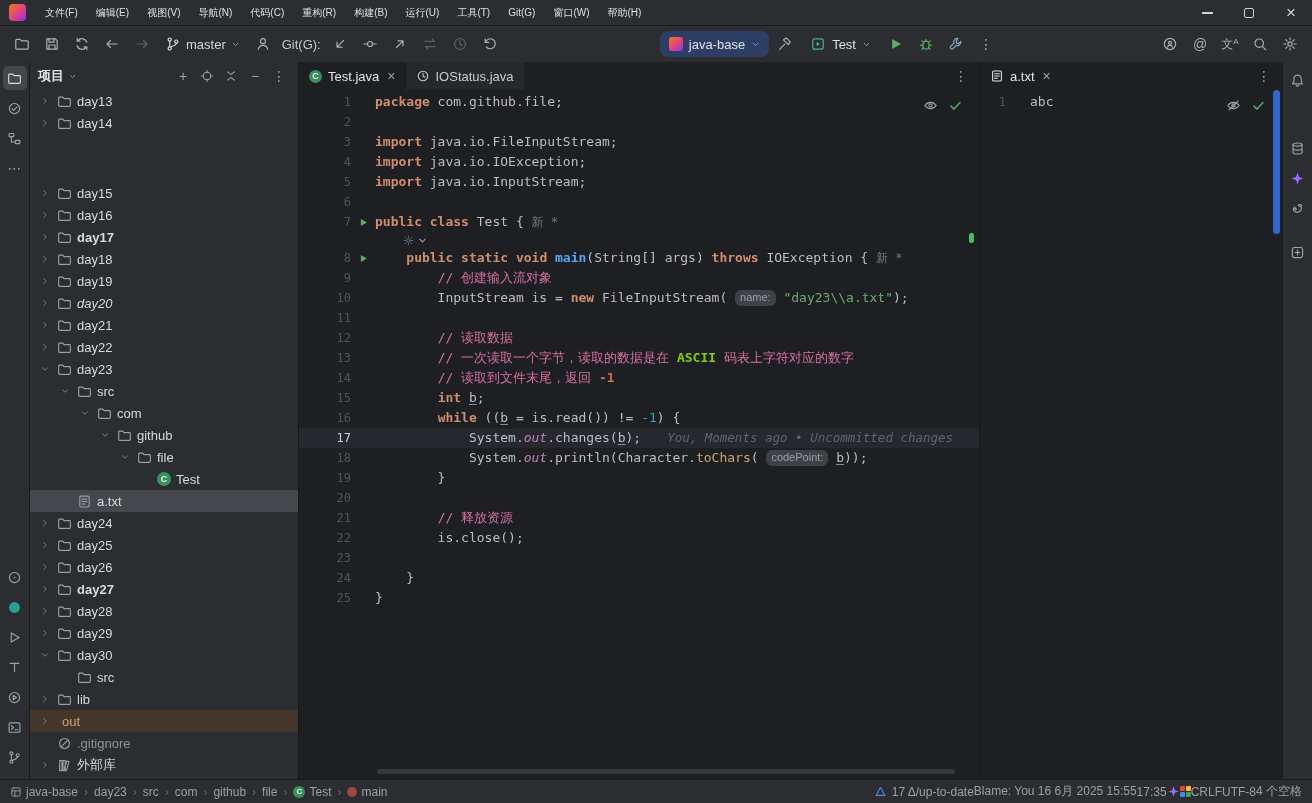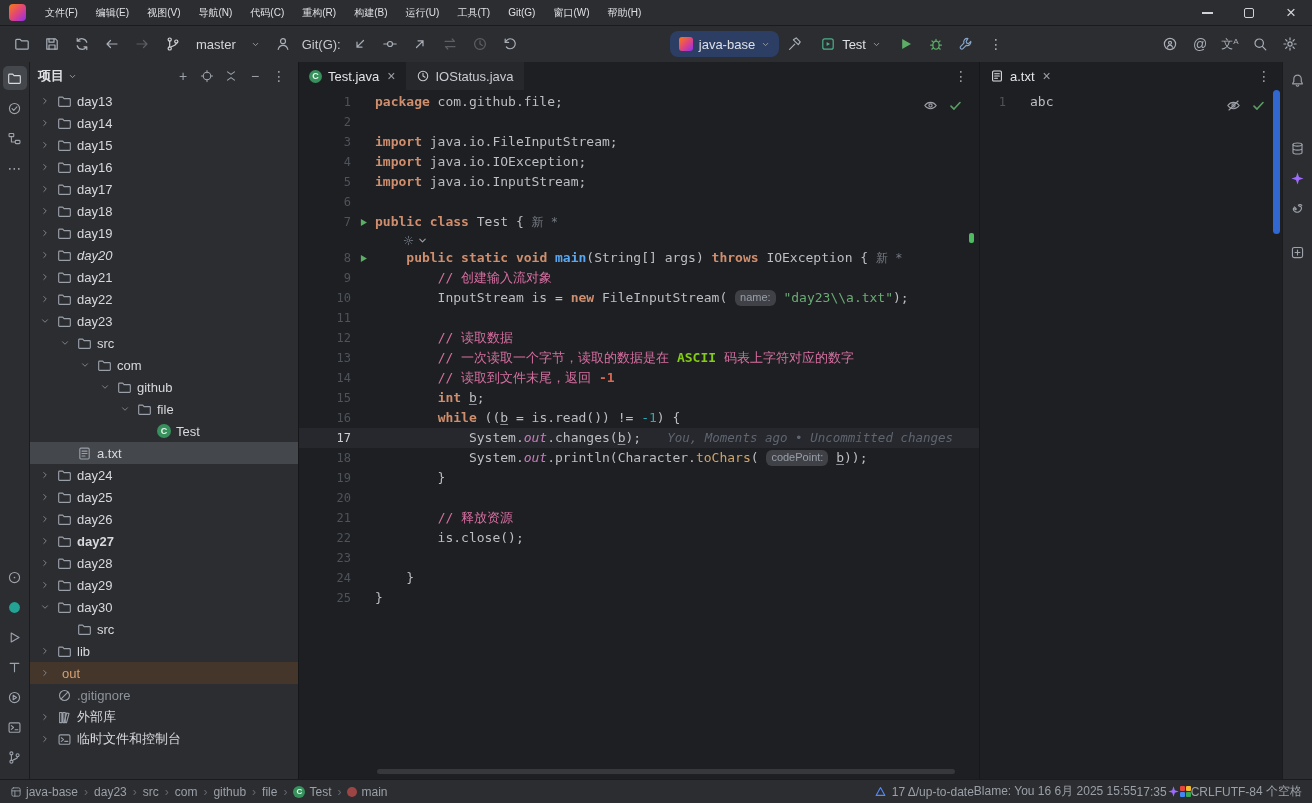--- a/index.html
+++ b/index.html
@@ -20,21 +20,21 @@
 .wc-close{font-size:17px;line-height:1}
 
 
 .toolbar{flex:0 0 36px;background:#2b2d30;display:flex;align-items:center;padding:0 8px;gap:2px}
 .tgroup{display:flex;align-items:center;gap:2px}
 .tbtn{width:28px;height:28px;border-radius:6px;display:flex;align-items:center;justify-content:center;color:#a9aeb8;flex:0 0 auto}
 .tbtn.green{color:#5cad65}
 .tbtn.steel{color:#88a6c9}
 .tbtn.disabled{opacity:.38}
 .tspacer{flex:1}
-.widget{display:flex;align-items:center;gap:15px;height:26px;padding:0 7px;border-radius:6px;color:#d3d5da;font-size:13px}
+.widget{display:flex;align-items:center;gap:5px;height:26px;padding:0 7px;border-radius:6px;color:#d3d5da;font-size:13px}
 .chip{display:flex;align-items:center;gap:6px;height:26px;padding:0 9px;border-radius:8px;font-size:13px;color:#dde0e5}
 .project-chip{background:#2c3e63}
 .logo-mini{width:14px;height:14px;border-radius:3px;background:linear-gradient(135deg,#f97a12,#e0447c 52%,#8e2ff0)}
 .git-label{font-size:13px;color:#c6c9cf;margin:0 3px;white-space:nowrap}
 
 
 .icon{display:inline-flex;align-items:center;justify-content:center}
 .icon svg{width:16px;height:16px;display:block}
 .i-caret svg{width:9px;height:9px;color:#9da0a8}
 .tg{font-size:14px;line-height:1}
@@ -538,21 +538,21 @@
                 <path d="M6 4l4 4-4 4"></path>
               </svg>
             </span>
             <span class="icon i-folder">
               <svg viewBox="0 0 16 16" fill="none" stroke="currentColor" stroke-width="1.2" stroke-linecap="round" stroke-linejoin="round">
                 <path d="M1.8 4.2c0-.5.4-.9.9-.9h3.4l1.4 1.6h5.8c.5 0 .9.4.9.9v6.5c0 .5-.4.9-.9.9H2.7c-.5 0-.9-.4-.9-.9V4.2z"></path>
               </svg>
             </span>
             <span class="tlabel">day14</span>
           </div>
-          <div class="trow" style="padding-left: 8px;">
+          <div class="trow" style="padding-left: 8px; margin-top: 48px;">
             <span class="chev">
               <svg viewBox="0 0 16 16" fill="none" stroke="currentColor" stroke-width="1.4" stroke-linecap="round" stroke-linejoin="round">
                 <path d="M6 4l4 4-4 4"></path>
               </svg>
             </span>
             <span class="icon i-folder">
               <svg viewBox="0 0 16 16" fill="none" stroke="currentColor" stroke-width="1.2" stroke-linecap="round" stroke-linejoin="round">
                 <path d="M1.8 4.2c0-.5.4-.9.9-.9h3.4l1.4 1.6h5.8c.5 0 .9.4.9.9v6.5c0 .5-.4.9-.9.9H2.7c-.5 0-.9-.4-.9-.9V4.2z"></path>
               </svg>
             </span>
@@ -564,21 +564,21 @@
                 <path d="M6 4l4 4-4 4"></path>
               </svg>
             </span>
             <span class="icon i-folder">
               <svg viewBox="0 0 16 16" fill="none" stroke="currentColor" stroke-width="1.2" stroke-linecap="round" stroke-linejoin="round">
                 <path d="M1.8 4.2c0-.5.4-.9.9-.9h3.4l1.4 1.6h5.8c.5 0 .9.4.9.9v6.5c0 .5-.4.9-.9.9H2.7c-.5 0-.9-.4-.9-.9V4.2z"></path>
               </svg>
             </span>
             <span class="tlabel">day16</span>
           </div>
-          <div class="trow" style="padding-left: 8px;">
+          <div class="trow" style="padding-left: 8px; font-weight: bold;">
             <span class="chev">
               <svg viewBox="0 0 16 16" fill="none" stroke="currentColor" stroke-width="1.4" stroke-linecap="round" stroke-linejoin="round">
                 <path d="M6 4l4 4-4 4"></path>
               </svg>
             </span>
             <span class="icon i-folder">
               <svg viewBox="0 0 16 16" fill="none" stroke="currentColor" stroke-width="1.2" stroke-linecap="round" stroke-linejoin="round">
                 <path d="M1.8 4.2c0-.5.4-.9.9-.9h3.4l1.4 1.6h5.8c.5 0 .9.4.9.9v6.5c0 .5-.4.9-.9.9H2.7c-.5 0-.9-.4-.9-.9V4.2z"></path>
               </svg>
             </span>

